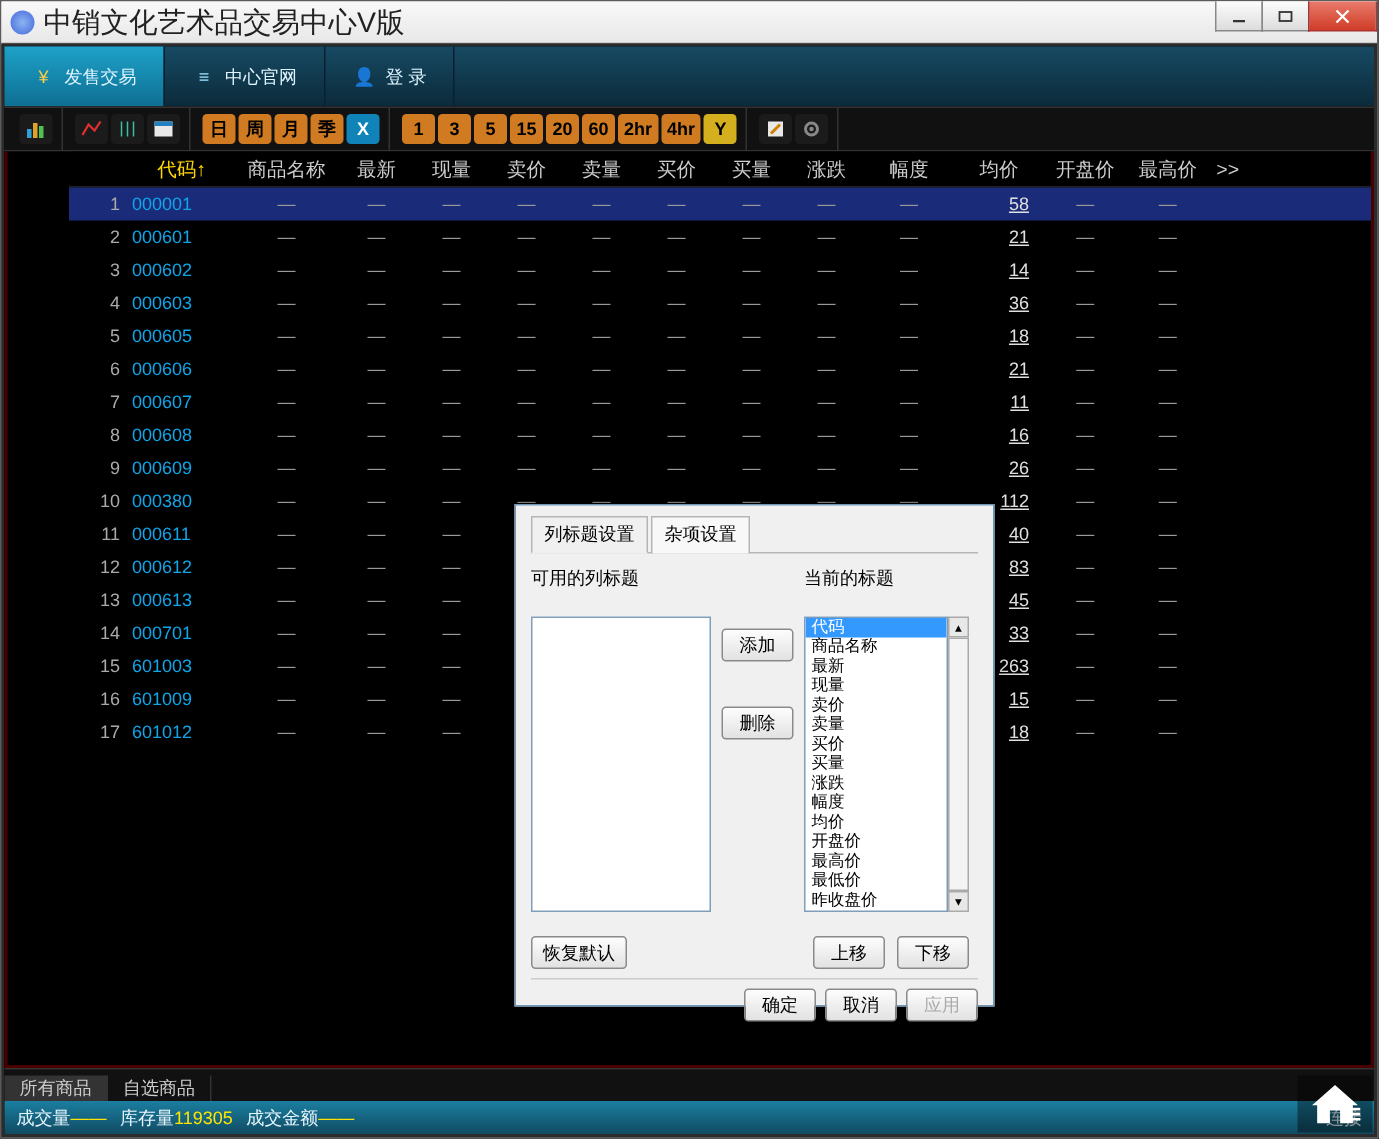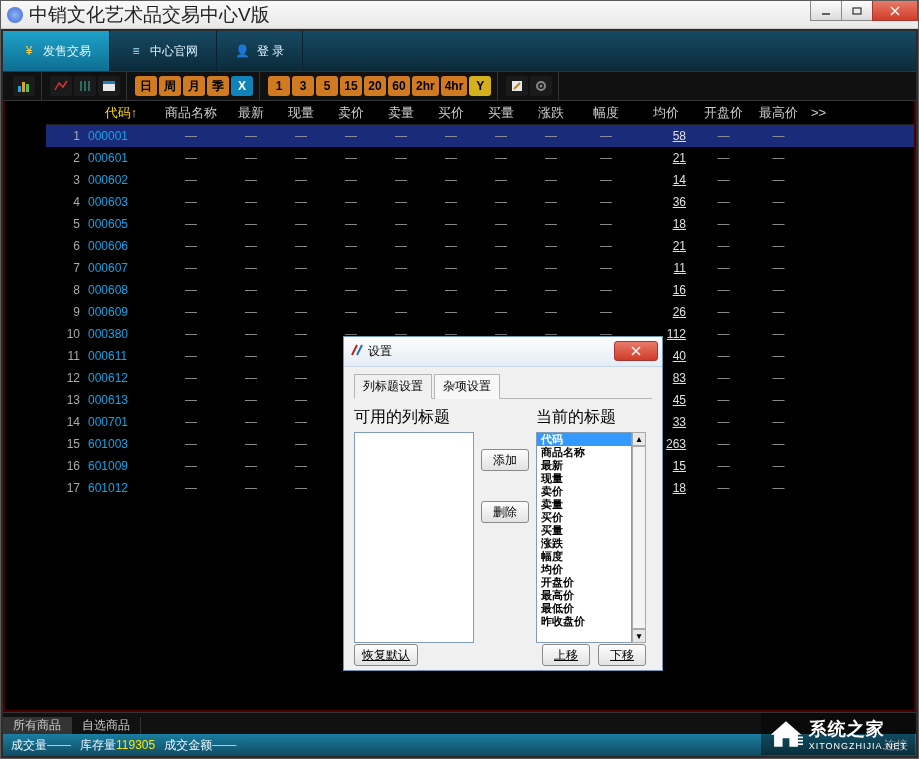--- a/index.html
+++ b/index.html
@@ -56,35 +56,35 @@
 
 .dialog { position: absolute; left: 340px; top: 305px; width: 320px; height: 335px; background: #f0f0f0; border: 1px solid #6f98b8; box-shadow: 0 0 8px rgba(0,0,0,.5); display: flex; flex-direction: column; }
 .dlg-title { height: 30px; background: linear-gradient(#fdfdfd,#e4ecf5); border-bottom: 1px solid #c8d6e5; display: flex; align-items: center; padding: 0 6px; position: relative; }
 .dlg-title .t { margin-left: 4px; }
 .dlg-close { position: absolute; right: 4px; top: 4px; width: 44px; height: 20px; background: linear-gradient(#e97a6a,#cf3d28); border: 1px solid #a33; border-radius: 3px; color: #fff; display: flex; align-items: center; justify-content: center; }
 .dlg-body { flex: 1; padding: 6px 10px 4px; display: flex; flex-direction: column; }
 .dlg-tabs { display: flex; border-bottom: 1px solid #b5b5b5; }
 .dlg-tab { padding: 3px 8px; border: 1px solid #b5b5b5; border-bottom: none; background: #f8f8f8; margin-right: 2px; position: relative; top: 1px; }
 .dlg-tab.active { background: #f0f0f0; border-bottom: 1px solid #f0f0f0; }
 .dlg-content { flex: 1; padding-top: 8px; display: flex; gap: 6px; }
-.col-label { font-size: 16px; margin-bottom: 4px; }
+.col-label { font-size: 12px; margin-bottom: 17px; }
 .listbox { border: 1px solid #809db9; background: #fff; flex: 1; overflow-y: auto; }
 .listbox .item { padding: 0 4px; line-height: 13px; font-size: 11px; }
 .listbox .item.sel { background: #3399ff; color: #fff; }
 .left-col { width: 120px; display: flex; flex-direction: column; }
 .mid-col { width: 50px; display: flex; flex-direction: column; gap: 30px; justify-content: flex-start; padding-top: 42px; align-items: center; }
 .right-col { width: 110px; display: flex; flex-direction: column; }
 .dlg-btn { width: 48px; height: 22px; border: 1px solid #8a8a8a; background: linear-gradient(#fdfdfd,#e2e2e2); border-radius: 3px; display: inline-flex; align-items: center; justify-content: center; }
-.dlg-row { display: flex; gap: 8px; margin-top: 1px; text-decoration: underline; }
+.dlg-row { display: flex; gap: 8px; margin-top: 16px; }
 .dlg-footer { display: flex; justify-content: flex-end; gap: 6px; padding: 6px 0 0; border-top: 1px solid #ccc; margin-top: 6px; }
 .dlg-btn.disabled { color: #aaa; }
 .scroll-arrows { width: 14px; display: flex; flex-direction: column; }
 .scroll-arrows div { height: 14px; background: #e8e8e8; border: 1px solid #aaa; text-align: center; line-height: 12px; font-size: 9px; }
 .scroll-arrows .track { flex: 1; background: #f4f4f4; }
-.right-list-wrap { flex: 1; display: flex; font-weight: bold; }
+.right-list-wrap { flex: 1; display: flex; }
 
 
 .watermark { position: absolute; right: 4px; bottom: 4px; z-index: 50; color: #fff; display: flex; align-items: center; gap: 6px; background: rgba(0,0,0,.4); padding: 4px 8px; }
 .watermark .big { font-size: 18px; font-weight: bold; letter-spacing: 1px; }
 .watermark .small { font-size: 9px; letter-spacing: 1px; }
 .house-icon { width: 34px; height: 30px; }
 </style>
 </head>
 <body>
 
@@ -509,33 +509,20 @@
       </div>
 
     <div class="status">
       <span><span>成交量</span><span class="yellow">——</span></span>
       <span><span>库存量</span><span class="yellow">119305</span></span>
       <span><span>成交金额</span><span class="yellow">——</span></span>
       <span class="right">连接</span>
     </div>
 
     <div class="dialog">
-      <div class="dlg-title">
-        <span><svg width="14" height="14">
-              <line x1="2" y1="12" x2="7" y2="2" stroke="#c02020" stroke-width="2"></line>
-              <line x1="7" y1="12" x2="12" y2="2" stroke="#2070c0" stroke-width="2"></line>
-            </svg></span>
-        <span class="t">设置</span>
-        <div class="dlg-close">
-            <svg width="10" height="10">
-              <line x1="1" y1="1" x2="9" y2="9" stroke="#fff" stroke-width="1.5"></line>
-              <line x1="9" y1="1" x2="1" y2="9" stroke="#fff" stroke-width="1.5"></line>
-            </svg>
-          </div>
-      </div>
       <div class="dlg-body">
         <div class="dlg-tabs" id="dlg-tabs">
             <div class="dlg-tab active">列标题设置</div>
             <div class="dlg-tab">杂项设置</div>
           </div>
         <div class="dlg-content">
           <div class="left-col">
             <div class="col-label">可用的列标题</div>
             <div class="listbox"></div>
             <div class="dlg-row">
@@ -571,30 +558,31 @@
                   <div class="track"></div>
                   <div>▾</div>
                 </div>
             </div>
             <div class="dlg-row" style="justify-content:flex-end">
               <div class="dlg-btn">上移</div>
               <div class="dlg-btn">下移</div>
             </div>
           </div>
         </div>
+        <div class="dlg-footer">
+          <div class="dlg-btn">确定</div>
+          <div class="dlg-btn">取消</div>
+          <div class="dlg-btn disabled">应用</div>
+        </div>
       </div>
     </div>
 
   </div>
 </div>
 
 <div class="watermark">
   <svg class="house-icon" viewBox="0 0 40 34">
       <polygon points="20,2 38,18 34,18 34,32 24,32 24,22 16,22 16,32 6,32 6,18 2,18" fill="#fff"></polygon>
       <rect x="30" y="28" width="10" height="2" fill="#fff"></rect>
       <rect x="30" y="24" width="10" height="2" fill="#fff"></rect>
       <rect x="30" y="20" width="10" height="2" fill="#fff"></rect>
     </svg>
-  <div>
-    <div class="big">系统之家</div>
-    <div class="small">XITONGZHIJIA.NET</div>
-  </div>
 </div>
 
 </body></html>

